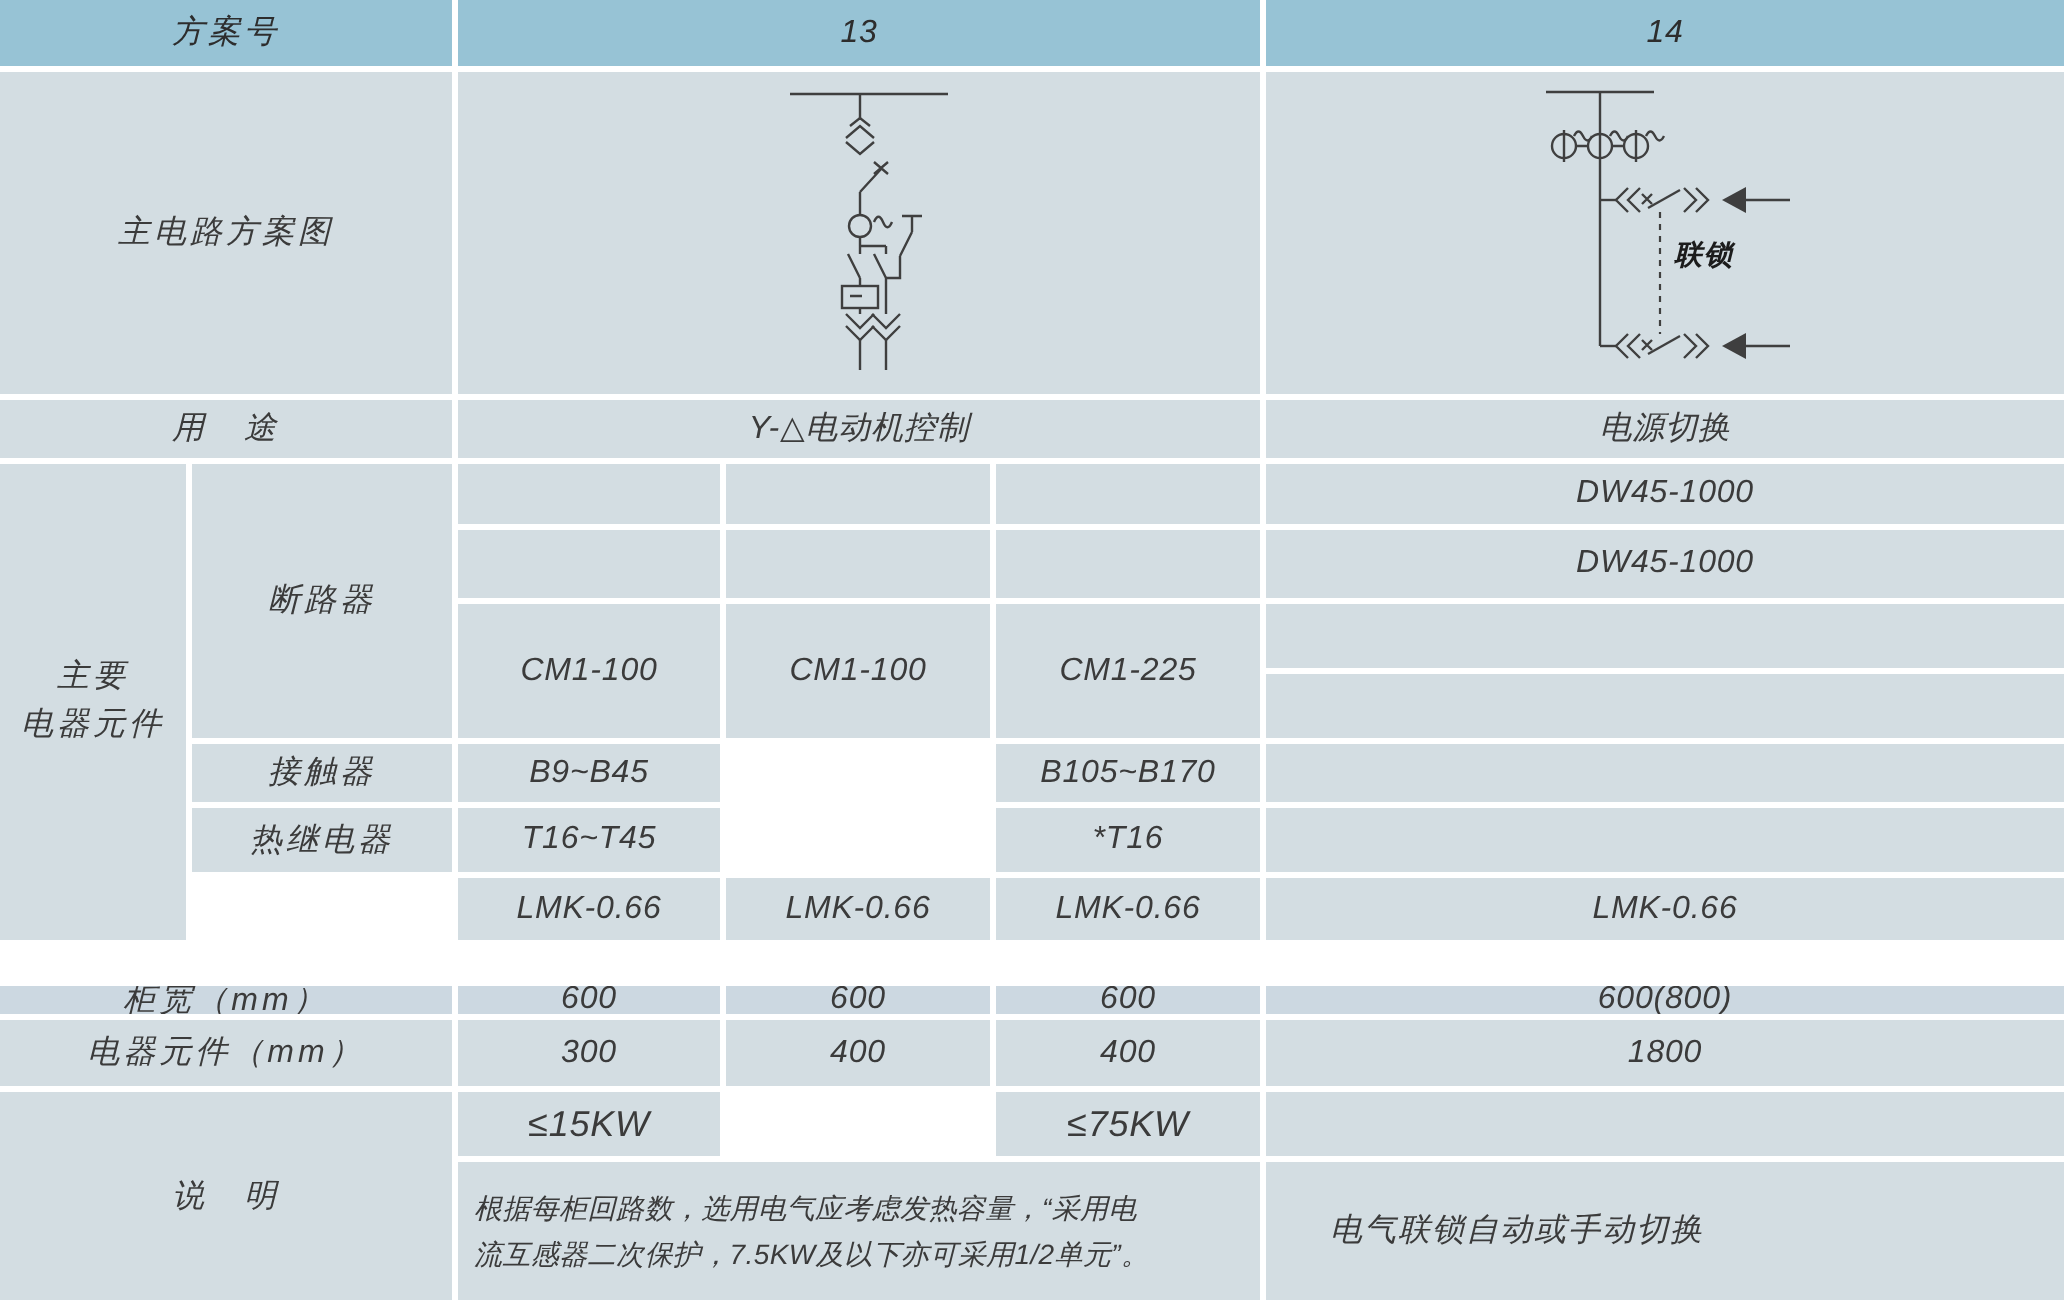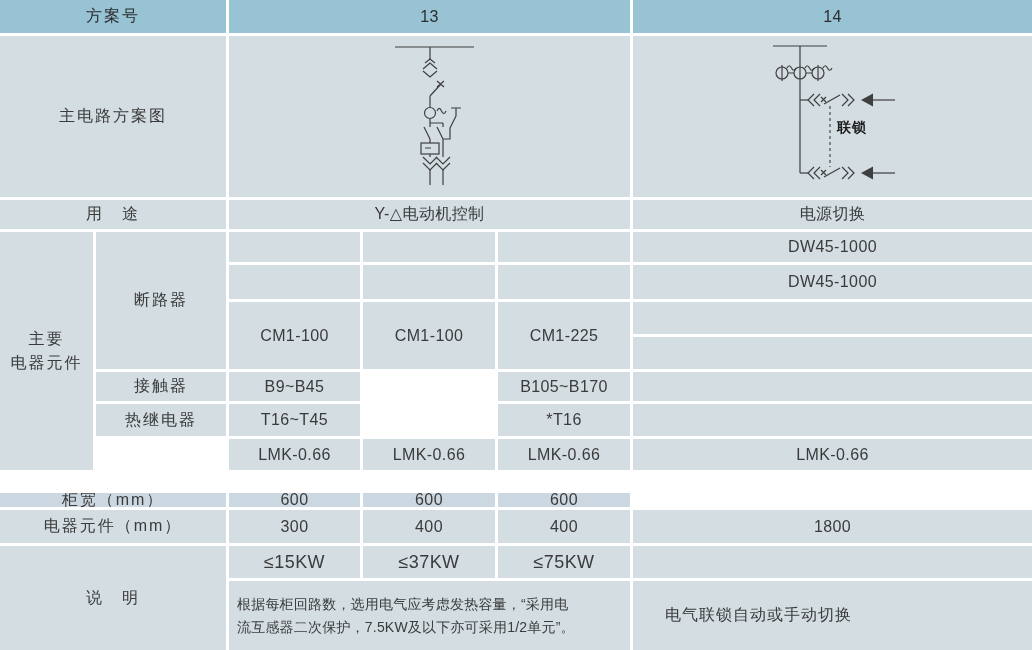--- a/index.html
+++ b/index.html
@@ -21,21 +21,21 @@
     display:grid;
     grid-template-columns:93px 130px 131px 132px 132px 399px;
     grid-template-rows:33px 161px 29px 30px 34px 32px 32px 29px 32px 31px 34px 33px 32px 69px;
     gap:3px;
     background:var(--grid-line);
   }
   .cell{
     background:var(--cell-bg);
     display:flex;align-items:center;justify-content:center;
     font-size:16px;letter-spacing:.4px;
-    overflow:hidden;white-space:nowrap;
+    overflow:hidden;white-space:nowrap;font-style:italic;
   }
   .hdr{background:var(--header-bg);color:#2d2d2d;}
   .alt{background:var(--alt-row-bg);margin-top:20px;}
   .label{letter-spacing:2px;}
   .group-label{flex-direction:column;line-height:24px;}
   .kw{font-size:18px;}
   .note13{
     flex-direction:column;align-items:flex-start;justify-content:center;
     padding-left:8px;font-size:14px;line-height:23px;letter-spacing:.2px;
     white-space:nowrap;
@@ -163,30 +163,30 @@
 
     <div class="cell" style="grid-area:10/3/11/4">LMK-0.66</div>
     <div class="cell" style="grid-area:10/4/11/5">LMK-0.66</div>
     <div class="cell" style="grid-area:10/5/11/6">LMK-0.66</div>
     <div class="cell" style="grid-area:10/6/11/7">LMK-0.66</div>
 
     <div class="cell label alt" style="grid-area:11/1/12/3">柜宽（mm）</div>
     <div class="cell alt" style="grid-area:11/3/12/4">600</div>
     <div class="cell alt" style="grid-area:11/4/12/5">600</div>
     <div class="cell alt" style="grid-area:11/5/12/6">600</div>
+    <div class="cell alt" style="grid-area:11/6/12/7">600(800)</div>
 
     <div class="cell label" style="grid-area:12/1/13/3">电器元件（mm）</div>
     <div class="cell" style="grid-area:12/3/13/4">300</div>
     <div class="cell" style="grid-area:12/4/13/5">400</div>
     <div class="cell" style="grid-area:12/5/13/6">400</div>
     <div class="cell" style="grid-area:12/6/13/7">1800</div>
 
     <div class="cell label" style="grid-area:13/1/15/3">说　明</div>
     <div class="cell kw" style="grid-area:13/3/14/4">≤15KW</div>
-    <div class="cell kw" style="grid-area:13/4/14/5">≤37KW</div>
     <div class="cell kw" style="grid-area:13/5/14/6">≤75KW</div>
     <div class="cell" style="grid-area:13/6/14/7"></div>
     <div class="cell note13" style="grid-area:14/3/15/6">
       <span>根据每柜回路数，选用电气应考虑发热容量，“采用电</span>
       <span>流互感器二次保护，7.5KW及以下亦可采用1/2单元”。</span>
     </div>
     <div class="cell note14" style="grid-area:14/6/15/7">电气联锁自动或手动切换</div>
 
   </div>
 </div>

